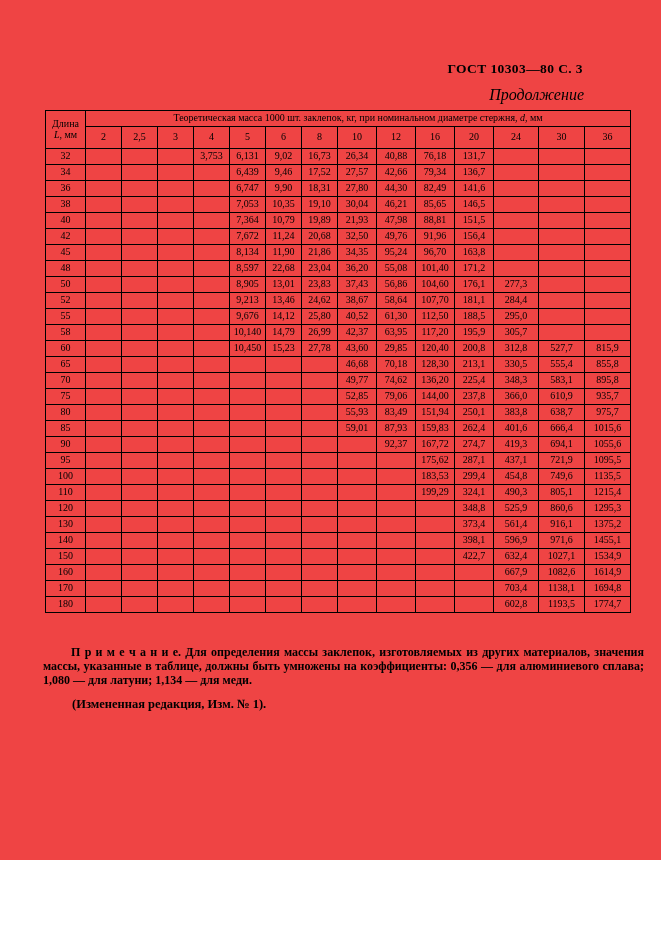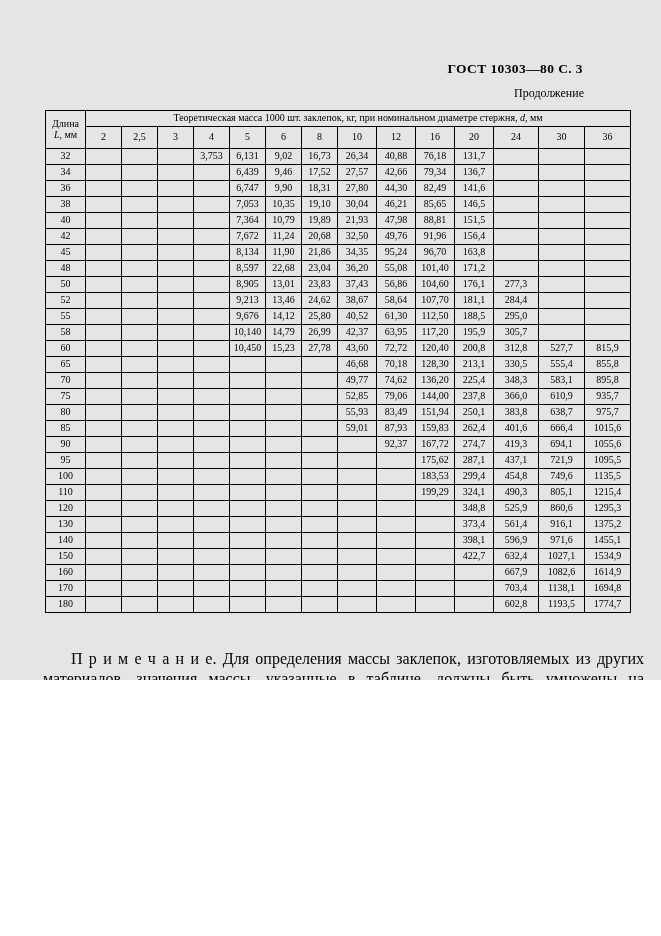--- a/index.html
+++ b/index.html
@@ -4,36 +4,37 @@
 <style>
   html, body {
     margin: 0; padding: 0;
     width: 661px; height: 936px;
     background: #ffffff;
     color: #000;
     font-family: "Liberation Serif", "DejaVu Serif", serif;
   }
   .page {
     position: relative;
-    width: 661px; height: 680px;
-    background: #e5e5e5;
+    width: 661px; height: 860px;
+    background: #ef4444;
     overflow: hidden;
   }
   .doc-header {
     position: absolute;
     top: 61px; right: 78px;
     font-size: 13.5px;
     font-weight: bold;
     letter-spacing: 0.4px;
     white-space: nowrap;
   }
   .continuation {
     position: absolute;
     top: 86px; right: 77px;
-    font-size: 12px;
+    font-size: 16px;
+    font-style: italic;
     white-space: nowrap;
   }
   table.mass-table {
     position: absolute;
     top: 110px; left: 45px;
     width: 585px;
     border-collapse: collapse;
     table-layout: fixed;
   }
   table.mass-table td {
@@ -65,24 +66,25 @@
     font-size: 10.5px;
     margin-top: 32px;
   }
   td.val-cell {
     font-size: 10px;
   }
   .note {
     position: absolute;
     top: 633px; left: 43px;
     width: 601px;
-    font-size: 16px;
-    line-height: 20px;
+    font-size: 12px;
+    line-height: 14px;
     text-align: justify;
     text-indent: 28px;
+    font-weight: bold;
   }
   .amendment {
     position: absolute;
     top: 684px; left: 72px;
     font-size: 12.5px;
     font-weight: bold;
     white-space: nowrap;
   }
   .italic { font-style: italic; }
 </style>
@@ -348,21 +350,21 @@
         <tr>
           <td class="len-cell">60</td>
           <td class="val-cell"></td>
           <td class="val-cell"></td>
           <td class="val-cell"></td>
           <td class="val-cell"></td>
           <td class="val-cell">10,450</td>
           <td class="val-cell">15,23</td>
           <td class="val-cell">27,78</td>
           <td class="val-cell">43,60</td>
-          <td class="val-cell">72,72</td>
+          <td class="val-cell">29,85</td>
           <td class="val-cell">120,40</td>
           <td class="val-cell">200,8</td>
           <td class="val-cell">312,8</td>
           <td class="val-cell">527,7</td>
           <td class="val-cell">815,9</td>
         </tr>
         <tr>
           <td class="len-cell">65</td>
           <td class="val-cell"></td>
           <td class="val-cell"></td>
@@ -632,14 +634,15 @@
           <td class="val-cell"></td>
           <td class="val-cell">602,8</td>
           <td class="val-cell">1193,5</td>
           <td class="val-cell">1774,7</td>
         </tr>
       </tbody>
   </table>
 
   <p class="note"><span>П р и м е ч а н и е.</span><span> Для определения массы заклепок, изготовляемых из других материалов, значения массы, указанные в таблице, должны быть умножены на коэффициенты: 0,356 — для алюминиевого сплава; 1,080 — для латуни; 1,134 — для меди.</span></p>
 
+  <p class="amendment">(Измененная редакция, Изм. № 1).</p>
 
 </div>
 
 </body></html>

